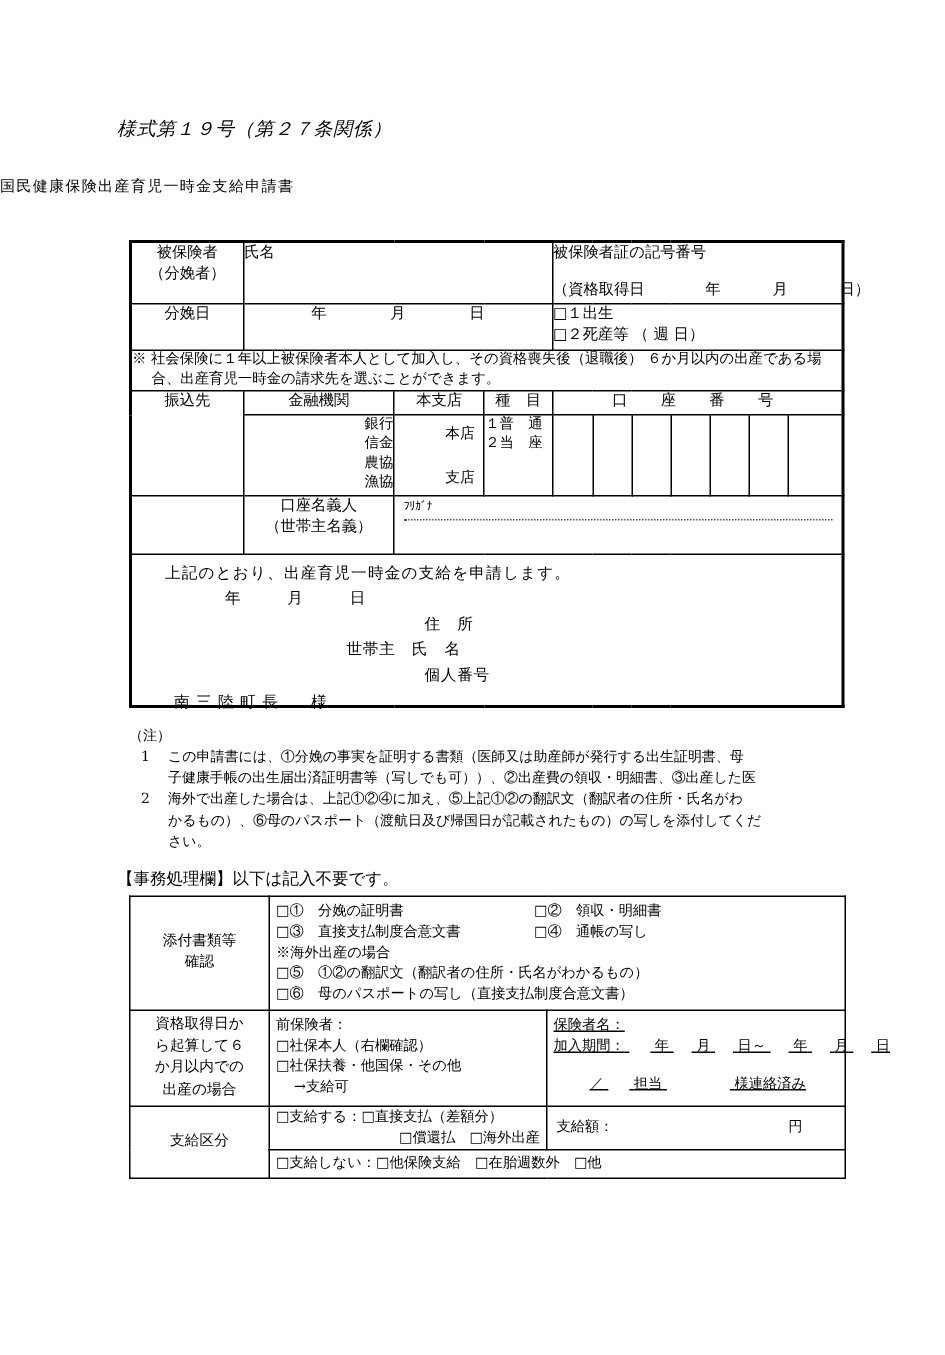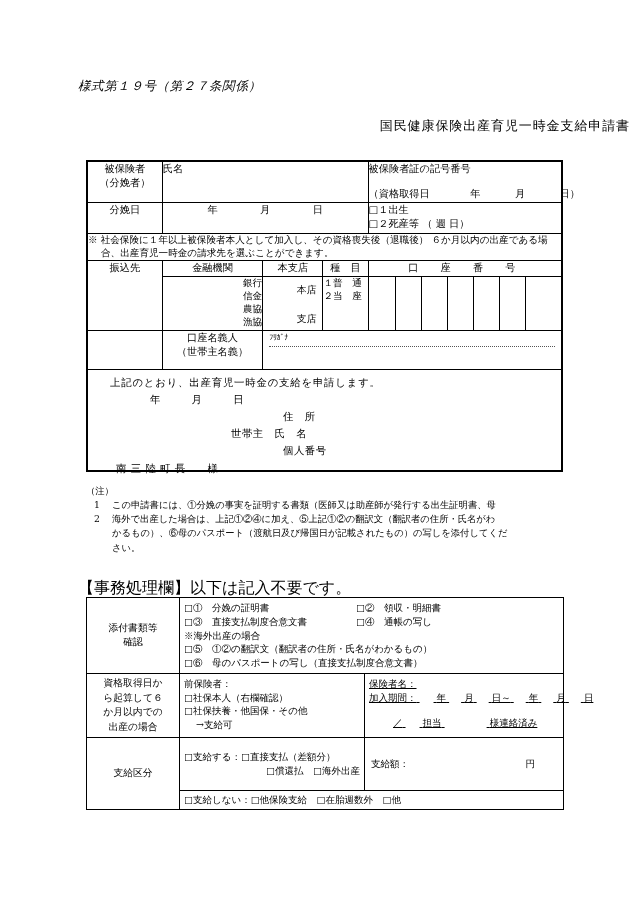--- a/index.html
+++ b/index.html
@@ -29,22 +29,22 @@
     left: 78px; top: 78px;
     font-size: 12.5px;
     letter-spacing: .6px;
     white-space: nowrap;
     font-style: italic;
   }
   .doc-title {
     position: absolute;
     left: 0; top: 117px;
     width: 630px;
-    text-align: right;
-    font-size: 13px;
+    text-align: left;
+    font-size: 10px;
     letter-spacing: .9px;
     white-space: nowrap;
   }
 
   
   .main-table {
     position: absolute;
     left: 86px; top: 160px;
     width: 477px;
     border-collapse: collapse;
@@ -163,21 +163,21 @@
     font-size: 9.3px;
     line-height: 1.52;
   }
   .notes .chu { padding-left: 8px; }
   .note-item { position: relative; padding-left: 34px; }
   .note-item .num { position: absolute; left: 16px; top: 0; }
   .note-item p { margin: 0; text-indent: 0; }
   .office-head {
     position: absolute;
     left: 78px; top: 578px;
-    font-size: 16px;
+    font-size: 11px;
     white-space: nowrap;
   }
 
   
   .office-table {
     position: absolute;
     left: 86px; top: 597px;
     width: 477px;
     border-collapse: collapse;
     border: 1px solid #000;
@@ -327,20 +327,21 @@
     </tr>
   </tbody>
     </table>
 
   <div class="notes">
     <div class="chu">（注）</div>
 
     <div class="note-item">
       <span class="num">1</span>
       <p>この申請書には、①分娩の事実を証明する書類（医師又は助産師が発行する出生証明書、母</p>
+      <p>子健康手帳の出生届出済証明書等（写しでも可））、②出産費の領収・明細書、③出産した医</p>
     </div>
 
     <div class="note-item">
       <span class="num">2</span>
       <p>海外で出産した場合は、上記①②④に加え、⑤上記①②の翻訳文（翻訳者の住所・氏名がわ</p>
       <p>かるもの）、⑥母のパスポート（渡航日及び帰国日が記載されたもの）の写しを添付してくだ</p>
       <p>さい。</p>
     </div>
   </div>
 
@@ -409,21 +410,21 @@
           <span class="sp" style="width:14px"></span>
           <span>担当</span>
           <span class="sp" style="width:42px"></span>
           <span>様連絡済み</span>
         </div>
       </td>
     </tr>
 
     <tr>
       <td class="label-cell" rowspan="2">支給区分</td>
-      <td style="padding:12px 4px; line-height:1.5;">
+      <td style="padding:0 4px; line-height:1.5;">
         <div class="nowrap">□支給する：□直接支払（差額分）</div>
         <div class="nowrap" style="text-align:right;">□償還払　□海外出産</div>
       </td>
       <td style="padding:3px 6px;">
         <div class="nowrap" style="display:flex; justify-content:space-between;">
           <span>支給額：</span>
           <span style="padding-right:22px;">円</span>
         </div>
       </td>
     </tr>

